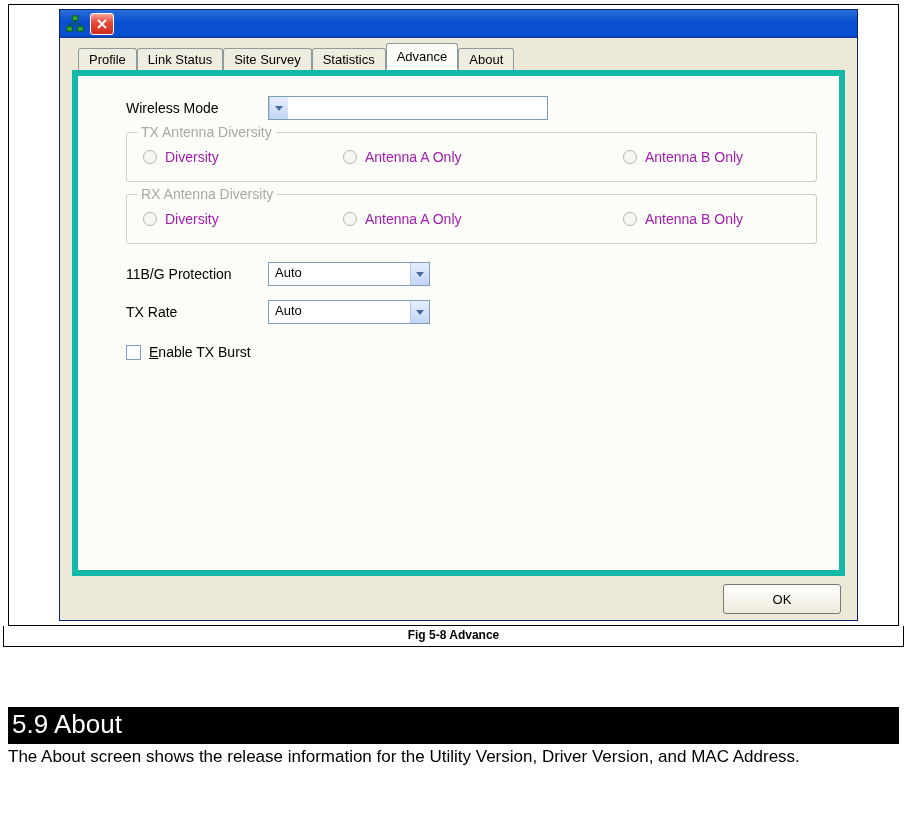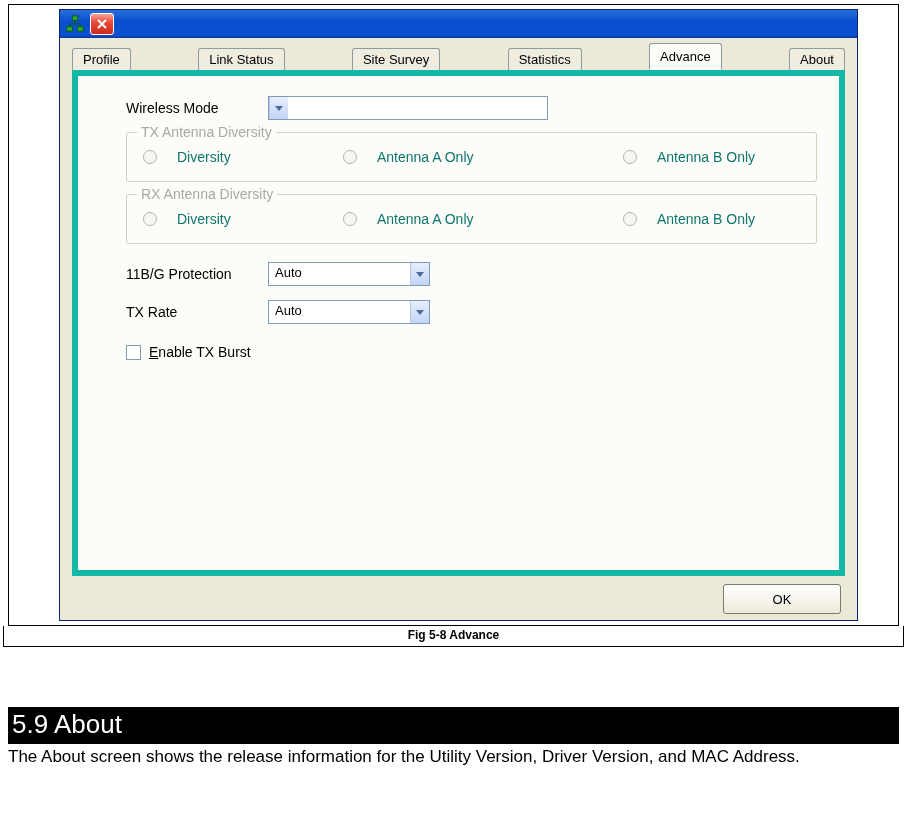--- a/index.html
+++ b/index.html
@@ -56,24 +56,23 @@
     font-size: 13px;
     cursor: pointer;
   }
   .client {
     background: #ece9d8;
     padding: 8px 12px 6px 12px;
   }
   .tabs {
     display: flex;
     align-items: flex-end;
-    margin-left: 0;
+    margin-left: 6px;
     height: 24px;
     position: relative;
-    justify-content: space-between;
   }
   .tab {
     border: 1px solid #919b9c;
     border-bottom: none;
     background: #efece0;
     padding: 3px 10px 4px 10px;
     font-size: 13px;
     margin-right: 0px;
     border-top-left-radius: 3px;
     border-top-right-radius: 3px;
@@ -147,23 +146,23 @@
     font-size: 14px;
     color: #a9a9a0;
   }
   .radios {
     display: flex;
     height: 20px;
   }
   .radio {
     display: flex;
     align-items: center;
-    color: #0f766e;
+    color: #a21caf;
     font-size: 14px;
-    gap: 20px;
+    gap: 8px;
   }
   .radio-circle {
     width: 12px; height: 12px;
     border: 1px solid #b5b5ab;
     border-radius: 50%;
     background: #f7f7f1;
   }
   .radios .r1 { width: 200px; }
   .radios .r2 { width: 280px; }
   .radios .r3 { flex: 1; }

